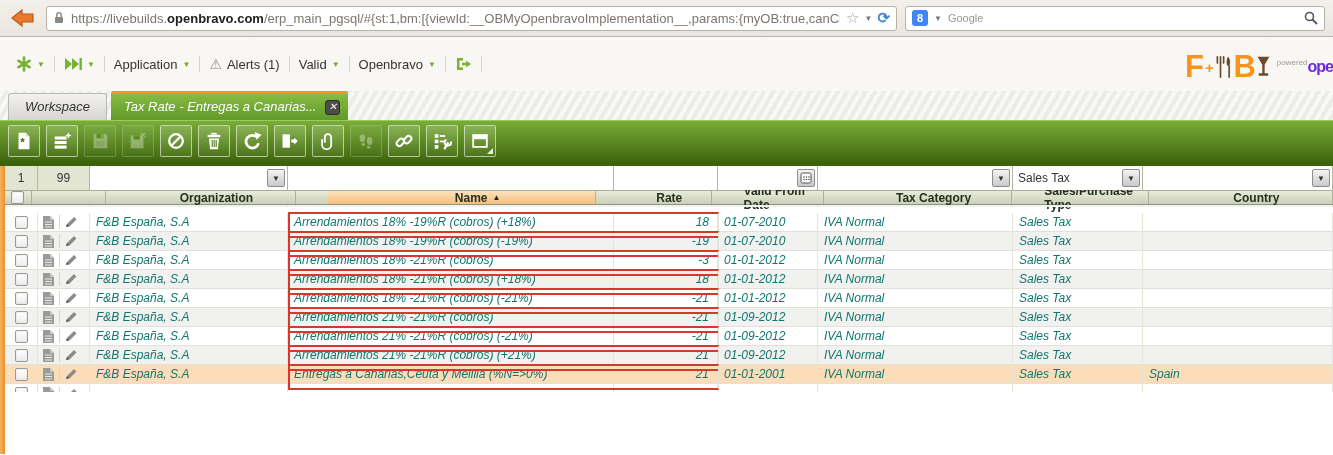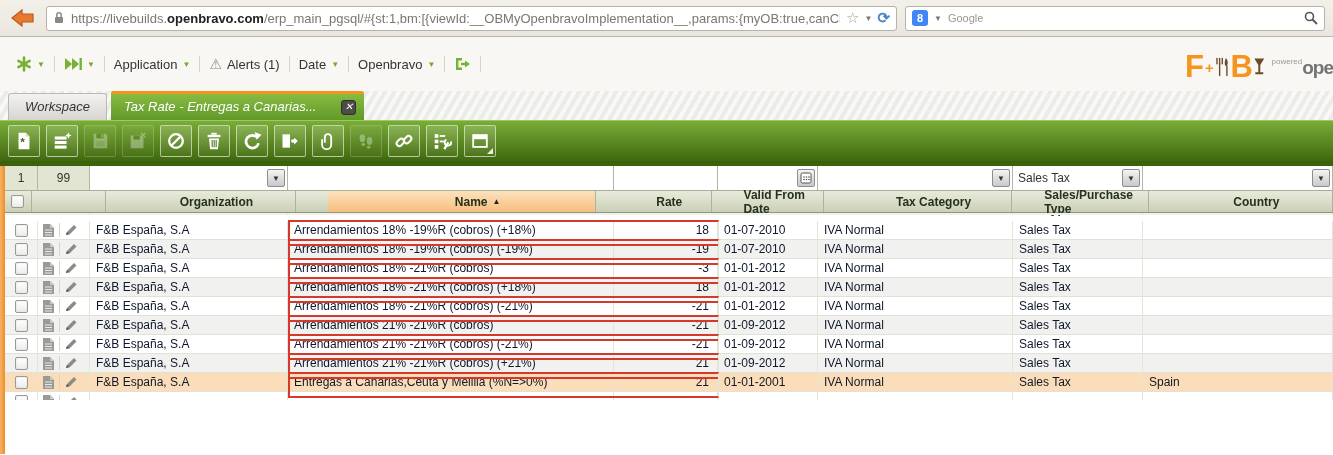--- a/index.html
+++ b/index.html
@@ -29,28 +29,28 @@
   .menu { display:flex; align-items:center; gap:9px; font-size:13px; color:#333; }
   .mitem { display:flex; align-items:center; gap:5px; cursor:pointer; }
   .msep { width:1px; height:16px; background:#D8D4CC; }
   .gdd { font-size:8px; color:#6FAE28; }
   .warn { font-size:14px; color:#8a8a7a; }
   .logo { position:absolute; right:0; top:8px; width:148px; height:44px; display:flex; align-items:center; overflow:hidden; }
   .fbtxt { font-size:31px; font-weight:bold; color:#F7941E; line-height:40px; }
   .fbplus { font-size:15px; font-weight:bold; color:#F7941E; margin:0 1px 0 1px; }
   .powered { margin-left:6px; display:flex; flex-direction:row; line-height:1; }
   .powered .p1 { font-size:8px; color:#9a9a94; }
-  .powered .p2 { font-size:19px; font-weight:bold; color:#737373; letter-spacing:-1px; }
+  .powered .p2 { font-size:16px; font-weight:bold; color:#6d28d9; letter-spacing:-1px; }
 
   
   .tabbar { height:29px; background:repeating-linear-gradient(120deg,#f8f8f7 0 4px,#ebebe8 4px 8px);
             display:flex; align-items:flex-end; padding-left:8px; gap:4px; }
   .tab { height:27px; line-height:26px; padding:0 16px; font-size:13px; color:#333; cursor:pointer;
          background:linear-gradient(#F3F2F0,#D6D5D1); border:1px solid #B9B8B4; border-bottom:none; border-radius:3px 3px 0 0;font-style:italic; }
-  .tab.active { height:29px; display:flex; align-items:center; gap:25px; padding:0 8px 0 13px; color:#fff;
+  .tab.active { height:29px; display:flex; align-items:center; gap:9px; padding:0 8px 0 13px; color:#fff;
                 background:linear-gradient(#87BC41,#61992A); border:none; border-top:3px solid #F7941E; border-radius:2px 2px 0 0; }
   .tabclose { width:15px; height:15px; background:#4c4c48; border:1px solid #2f2f2b; border-radius:3px;
               color:#fff; font-size:10px; line-height:12px; text-align:center; cursor:pointer; }
 
   
   .toolbar { height:41px; background:linear-gradient(#79AC37,#40680F); border-top:1px solid #9BCB59;
              display:flex; align-items:center; padding-left:8px; gap:6px; }
   .tbtn { width:32px; height:32px; border:1px solid rgba(255,255,255,.55); border-radius:2px;
           background:linear-gradient(rgba(255,255,255,.17),rgba(255,255,255,.03));
           display:flex; align-items:center; justify-content:center; cursor:pointer; position:relative; }
@@ -68,29 +68,29 @@
   .c-vfd{width:100px}.c-tax{width:195px}.c-sp{width:130px}.c-cty{width:190px}
 
   .frow { height:25px; background:#DFE3CE; border-bottom:1px solid #A8AE97; font-size:12px; color:#333; }
   .frow > div { border-right:1px solid #B2B89E; display:flex; align-items:center; }
   .fnum { justify-content:center; background:#E2E5D2; }
   .fcell { background:#fff; padding-left:5px; position:relative; }
   .fbtn { position:absolute; right:2px; top:3px; width:18px; height:18px;
           background:linear-gradient(#F4F4F4,#C9C9C9); border:1px solid #8E8E8E; border-radius:2px;
           font-size:8px; color:#333; display:flex; align-items:center; justify-content:center; cursor:pointer; }
 
-  .hrow { height:22px; background:linear-gradient(#E8EBDA,#CBD0B8); border-bottom:1px solid #8E967B;
+  .hrow { height:14px; background:linear-gradient(#E8EBDA,#CBD0B8); border-bottom:1px solid #8E967B;
           font-size:12px; font-weight:bold; color:#26301F;gap:32px; }
   .hrow > div { border-right:1px solid #AEB49B; display:flex; align-items:center; justify-content:center; cursor:pointer; }
   .hsorted { background:linear-gradient(#FCE2BD,#F7BE7E);padding-left:32px; }
   .sortarrow { font-size:8px; margin-left:5px; color:#222; }
 
   .rows-wrap {}
-  .trow { height:19px; background:#fff; border-bottom:1px solid #E1E1D9; font-size:12px; color:#0f172a;
-          position:relative; }
+  .trow { height:19px; background:#fff; border-bottom:1px solid #E1E1D9; font-size:12px; color:#0f766e;
+          position:relative;font-style:italic; }
   .trow.odd { background:#F1F1EF; }
   .trow.hl { background:#FBDEB9; }
   .trow > div { border-right:1px solid #E3E5D6; display:flex; align-items:center; padding-left:6px; overflow:hidden; white-space:nowrap; }
   .trow > .c-cb { justify-content:center; padding-left:0; }
   .trow > .c-ic { padding-left:4px; gap:4px; }
   .trow > .c-rate { justify-content:flex-end; padding-right:8px; padding-left:0;text-align:center; }
   .icsep { width:1px; height:14px; background:#D5D5CF; }
   .cbx { width:13px; height:13px; background:linear-gradient(#fff,#ececec); border:1px solid #9a9a94;
          border-radius:2px; box-shadow:inset 0 0 2px #ddd; cursor:pointer; }
   .redbox { display:none; position:absolute; left:283px; top:-1px; width:431px; height:26px;
@@ -157,21 +157,21 @@
       <span>Application</span>
       <span class="gdd">▼</span>
     </div>
     <div class="msep"></div>
     <div class="mitem">
       <span class="warn">⚠</span>
       <span>Alerts (1)</span>
     </div>
     <div class="msep"></div>
     <div class="mitem">
-      <span>Date</span>
+      <span>Valid</span>
       <span class="gdd">▼</span>
     </div>
     <div class="msep"></div>
     <div class="mitem">
       <span>Openbravo</span>
       <span class="gdd">▼</span>
     </div>
     <div class="msep"></div>
     <div class="mitem">
       <svg width="17" height="16" viewBox="0 0 17 16">

